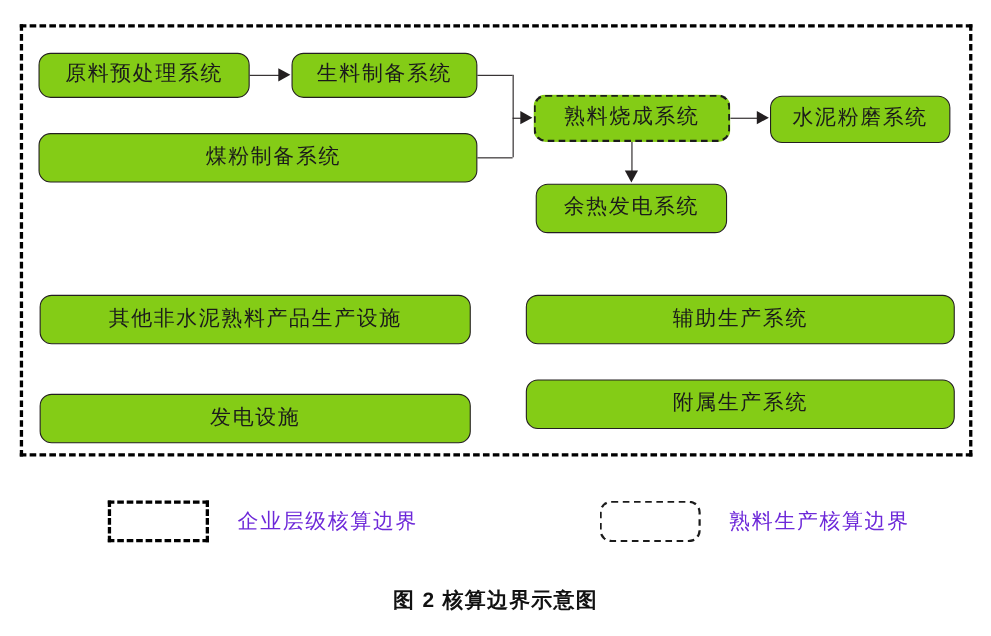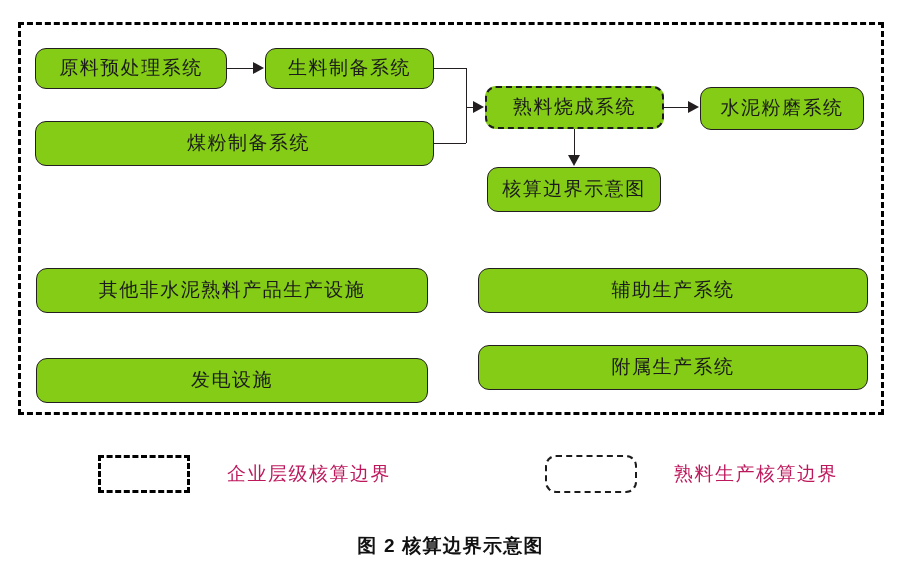--- a/index.html
+++ b/index.html
@@ -97,23 +97,23 @@
     width: 92px;
     height: 38px;
     border: 2px dashed #1b1b1b;
     border-radius: 11px;
     box-sizing: border-box;
     background: #ffffff;
   }
   .legend-label {
     font-size: 19px;
     letter-spacing: 1.5px;
-    margin-left: 37px;
+    margin-left: 26px;
     white-space: nowrap;
-    color: #be185d;
+    color: #6d28d9;
   }
 
   
   .caption {
     position: absolute;
     left: 0;
     top: 533px;
     width: 901px;
     text-align: center;
     font-size: 19px;
@@ -133,21 +133,21 @@
   <div class="node" style="left:35px; top:48px; width:192px; height:41px;">原料预处理系统</div>
 
   <div class="node" style="left:265px; top:48px; width:169px; height:41px;">生料制备系统</div>
 
   <div class="node" style="left:35px; top:121px; width:399px; height:45px;padding-left:28px;">煤粉制备系统</div>
 
   <div class="node dashed" style="left:485px; top:86px; width:179px; height:43px;">熟料烧成系统</div>
 
   <div class="node" style="left:700px; top:87px; width:164px; height:43px;">水泥粉磨系统</div>
 
-  <div class="node" style="left:487px; top:167px; width:174px; height:45px;">核算边界示意图</div>
+  <div class="node" style="left:487px; top:167px; width:174px; height:45px;">余热发电系统</div>
 
   <div class="node" style="left:36px; top:268px; width:392px; height:45px;">其他非水泥熟料产品生产设施</div>
 
   <div class="node" style="left:478px; top:268px; width:390px; height:45px;">辅助生产系统</div>
 
   <div class="node" style="left:36px; top:345px; width:392px; height:45px;margin-top:13px;">发电设施</div>
 
   <div class="node" style="left:478px; top:345px; width:390px; height:45px;">附属生产系统</div>
 
   <div class="line-h" style="left:227px; top:68px; width:27px;"></div>

